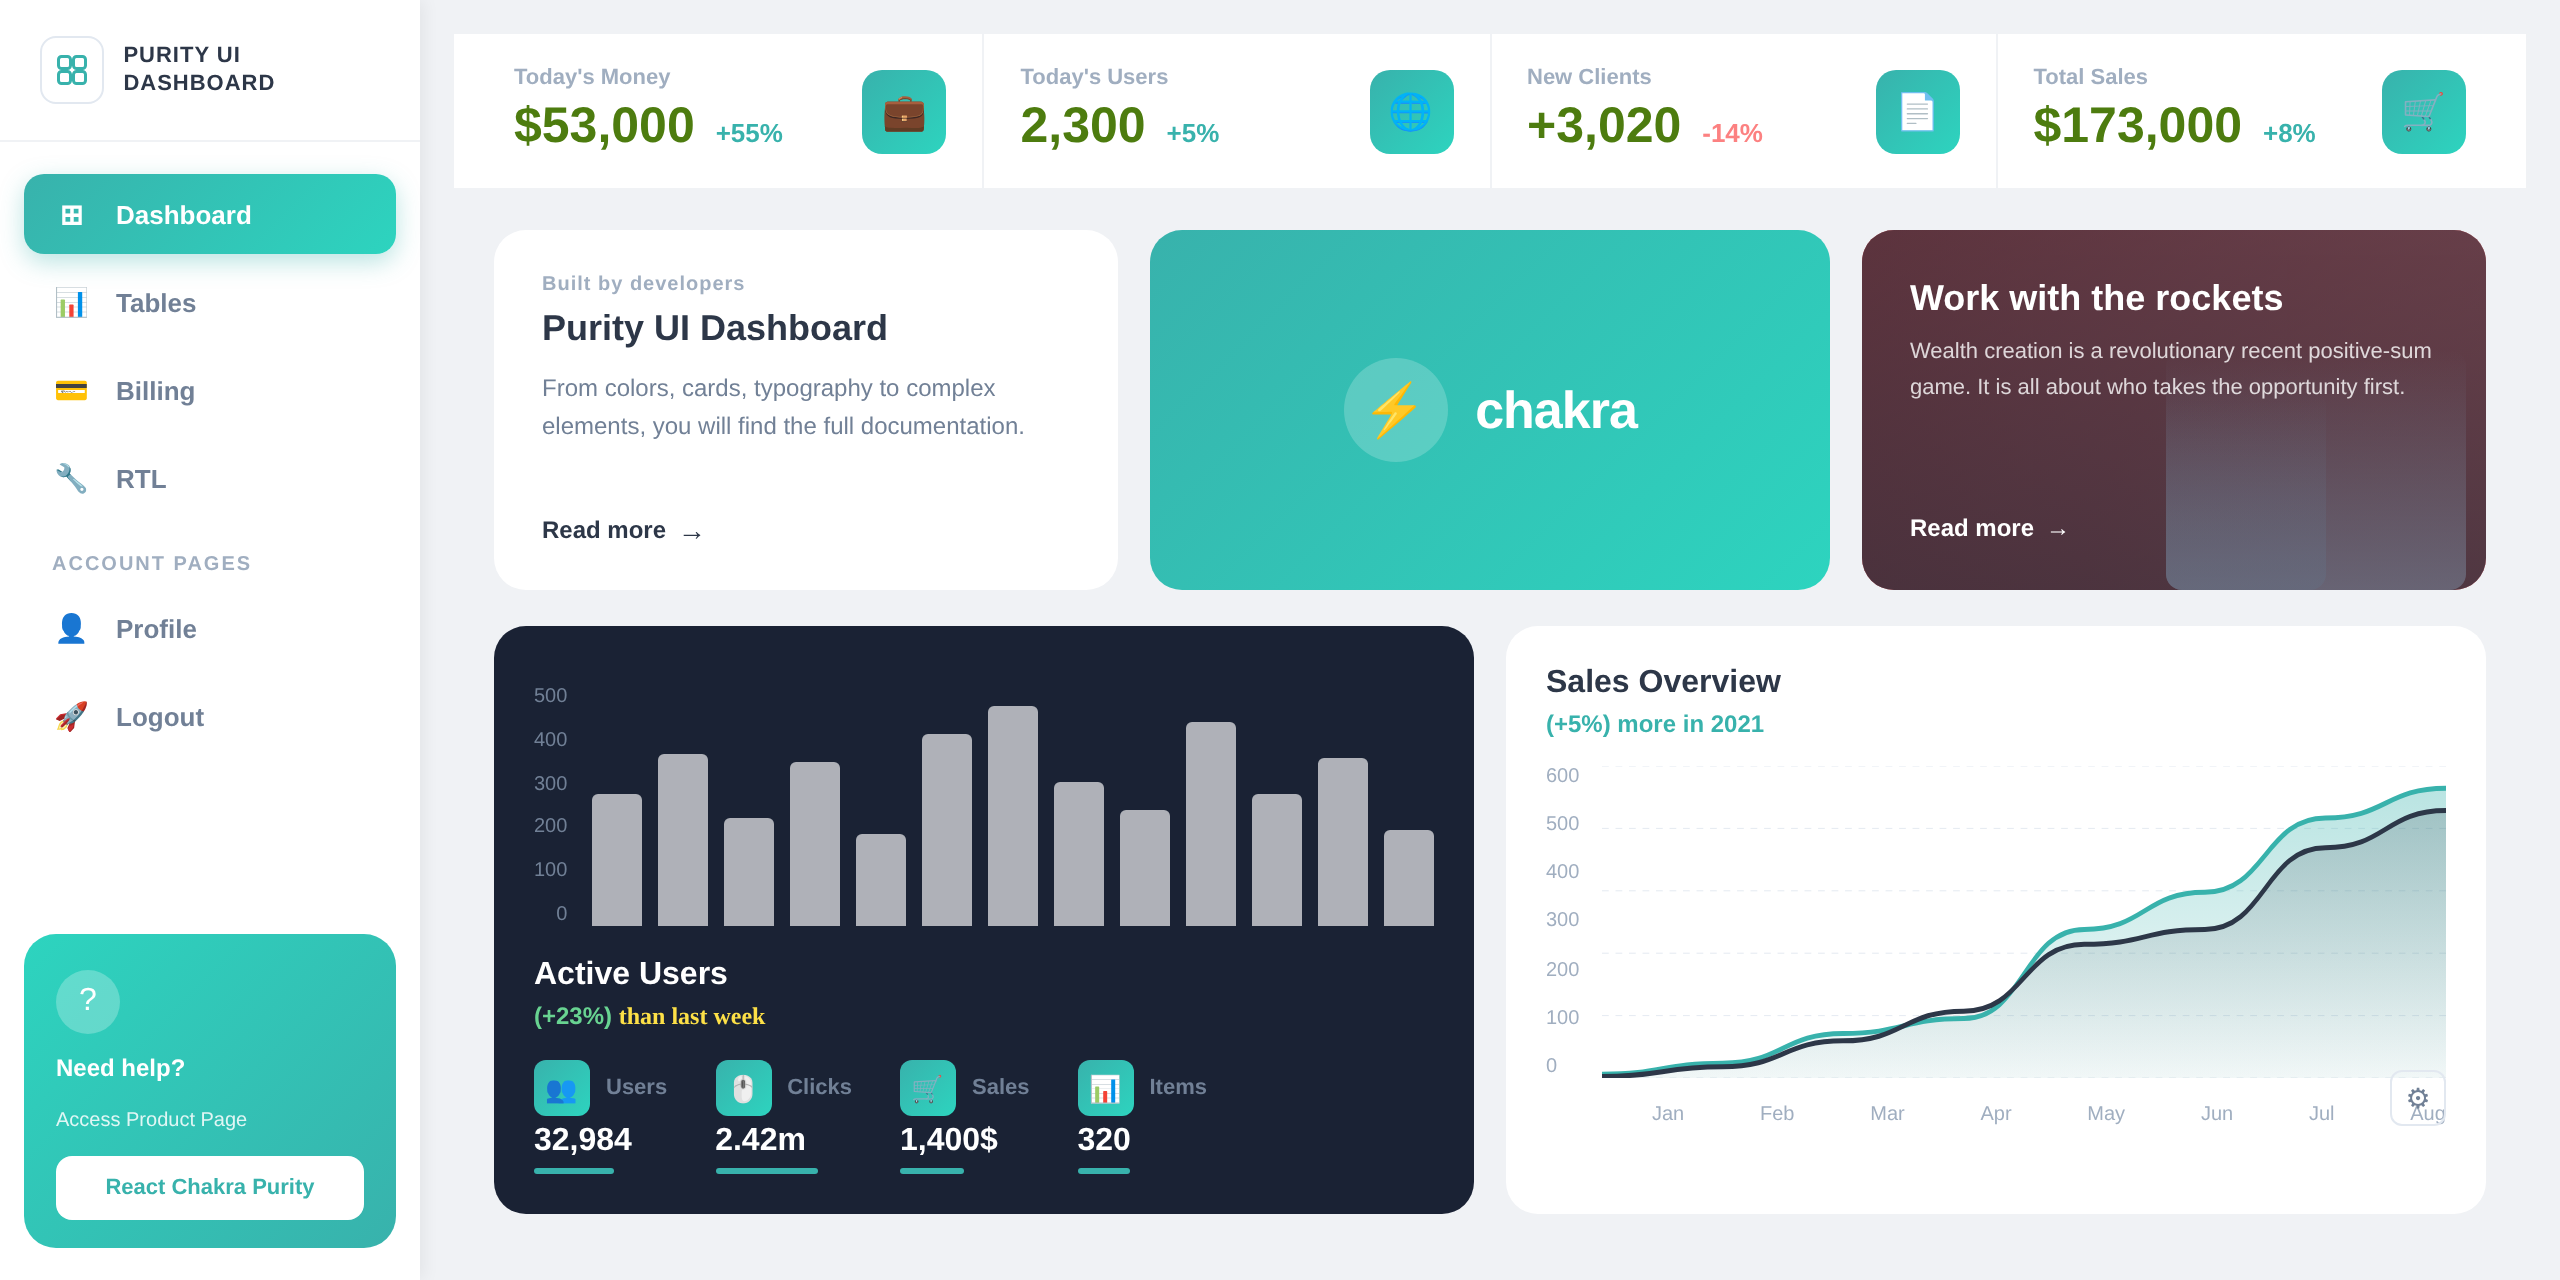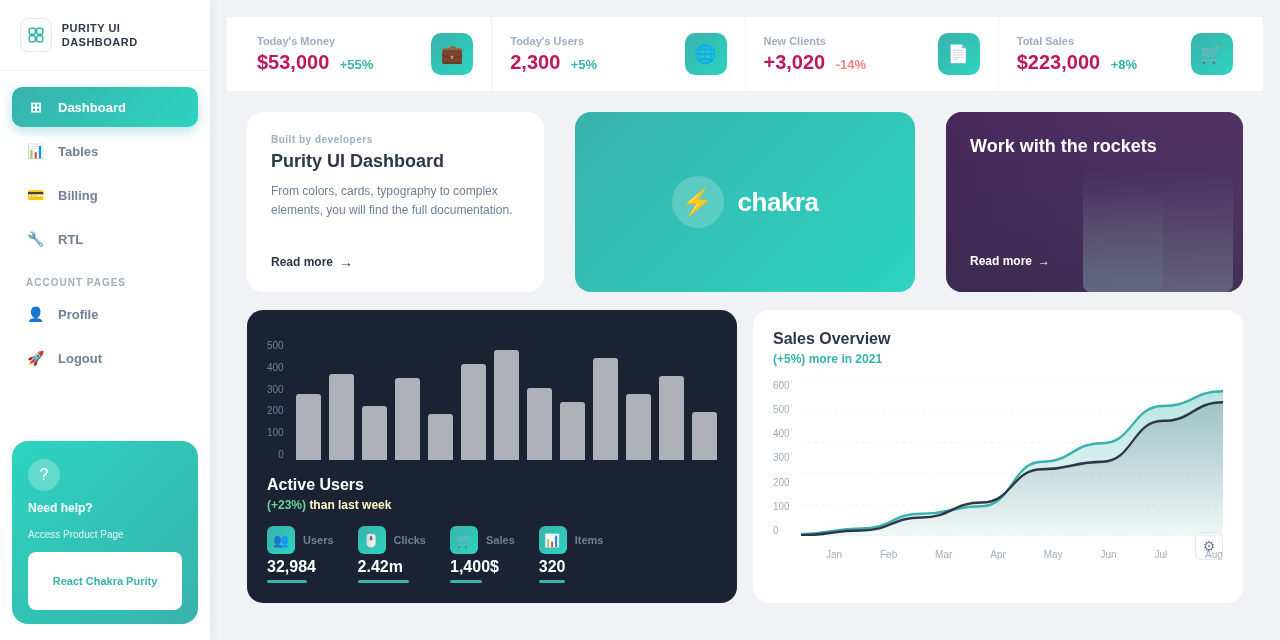--- a/index.html
+++ b/index.html
@@ -87,21 +87,21 @@
       font-size: 16px;
       color: #fff;
     }
     .help-title { font-size: 12px; font-weight: 700; color: #fff; margin-bottom: 14px; }
     .help-sub { font-size: 10px; color: rgba(255,255,255,0.85); margin-bottom: 12px; }
     .help-btn {
       background: #fff;
       color: #38b2ac;
       border: none;
       border-radius: 8px;
-      padding: 23px 0;
+      padding: 10px 0;
       width: 100%;
       font-size: 11px;
       font-weight: 700;
       cursor: pointer;
     }
 
     
     #main {
       flex: 1;
       overflow-y: auto;
@@ -119,21 +119,21 @@
     .stat-card {
       flex: 1;
       display: flex;
       align-items: center;
       justify-content: space-between;
       padding: 16px 18px;
       border-right: 1px solid #f0f2f5;
     }
     .stat-card:last-child { border-right: none; }
     .stat-label { font-size: 11px; color: #a0aec0; font-weight: 600; margin-bottom: 4px; }
-    .stat-value { font-size: 20px; font-weight: 700; color: #be185d; display: inline; }
+    .stat-value { font-size: 25px; font-weight: 700; color: #4d7c0f; display: inline; }
     .stat-change { font-size: 13px; font-weight: 600; margin-left: 6px; }
     .stat-change.up { color: #38b2ac; }
     .stat-change.down { color: #fc8181; }
     .stat-icon-box {
       width: 42px; height: 42px;
       background: linear-gradient(135deg, #38b2ac, #2dd4bf);
       border-radius: 10px;
       display: flex; align-items: center; justify-content: center;
       color: #fff;
       font-size: 18px;
@@ -141,21 +141,21 @@
 
     
     .content-area {
       padding: 20px 20px 10px;
     }
 
     
     .top-cards {
       display: grid;
       grid-template-columns: 1fr 340px 1fr;
-      gap: 31px;
+      gap: 16px;
       margin-bottom: 18px;
     }
 
     .info-card {
       background: #fff;
       border-radius: 16px;
       padding: 22px 24px;
       display: flex;
       flex-direction: column;
       justify-content: space-between;
@@ -182,21 +182,21 @@
       width: 52px; height: 52px;
       background: rgba(255,255,255,0.2);
       border-radius: 50%;
       display: flex; align-items: center; justify-content: center;
       font-size: 26px;
       color: #fff;
     }
     .chakra-text { font-size: 26px; font-weight: 700; color: #fff; letter-spacing: -0.5px; }
 
     .dark-card {
-      background: #a21caf;
+      background: #ef4444;
       border-radius: 16px;
       padding: 24px;
       position: relative;
       overflow: hidden;
       min-height: 180px;
       display: flex;
       flex-direction: column;
       justify-content: space-between;
     }
     .dark-card-bg {
@@ -436,21 +436,21 @@
         <span class="stat-value">+3,020</span>
         <span class="stat-change down">-14%</span>
       </div>
     </div>
     <div class="stat-icon-box">📄</div>
   </div>
       <div class="stat-card">
     <div>
       <div class="stat-label">Total Sales</div>
       <div>
-        <span class="stat-value">$223,000</span>
+        <span class="stat-value">$173,000</span>
         <span class="stat-change up">+8%</span>
       </div>
     </div>
     <div class="stat-icon-box">🛒</div>
   </div>
     </div>
 
   <div class="content-area">
 
     <div class="top-cards">
@@ -477,20 +477,21 @@
       <div class="dark-card">
         <div class="dark-card-img"></div>
         <div class="dark-card-bg"></div>
 
         <div style="position:absolute;top:0;left:0;right:0;bottom:0;z-index:1;overflow:hidden;border-radius:16px;">
           <div style="position:absolute;bottom:0;right:10px;width:150px;height:120px;background:linear-gradient(to top, rgba(120,130,150,0.6), transparent);border-radius:8px;"></div>
           <div style="position:absolute;bottom:0;right:80px;width:80px;height:100px;background:linear-gradient(to top, rgba(100,110,130,0.5), transparent);border-radius:8px;"></div>
         </div>
         <div class="dark-card-content">
           <div class="dark-card-title">Work with the rockets</div>
+          <div class="dark-card-desc">Wealth creation is a revolutionary recent positive-sum game. It is all about who takes the opportunity first.</div>
         </div>
         <div class="dark-read-more">
           <span>Read more</span>
           <span>→</span>
         </div>
       </div>
     </div>
 
     <div class="bottom-row">
 
@@ -517,21 +518,21 @@
               <div class="bar" style="height: 102px;"></div>
               <div class="bar" style="height: 66px;"></div>
               <div class="bar" style="height: 84px;"></div>
               <div class="bar" style="height: 48px;"></div>
             </div>
         </div>
         <div class="chart-bottom">
           <div class="chart-bottom-title">Active Users</div>
           <div class="chart-bottom-sub">
             <span style="color:#68d391;font-weight:700;">(+23%)</span>
-            <span style="color:#fef9c3;">than last week</span>
+            <span style="color:#fde047;font-family:Liberation Serif, serif;">than last week</span>
           </div>
           <div class="chart-stats-row" id="chart-stats-row">
               <div class="chart-stat">
     <div class="chart-stat-icon-row">
       <div class="chart-stat-icon">👥</div>
       <span class="chart-stat-label">Users</span>
     </div>
     <div class="chart-stat-value">32,984</div>
     <div class="chart-stat-bar" style="width:60%;"></div>
   </div>

